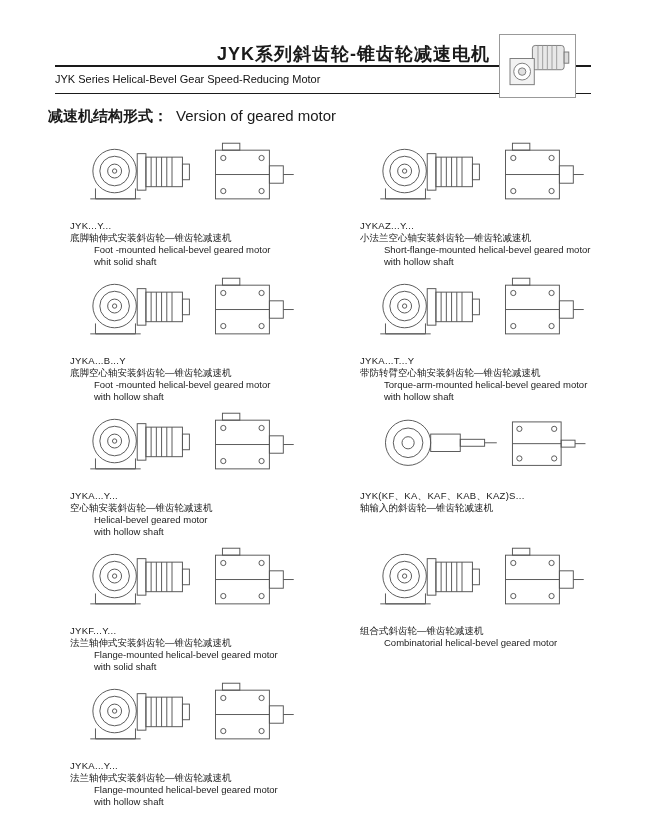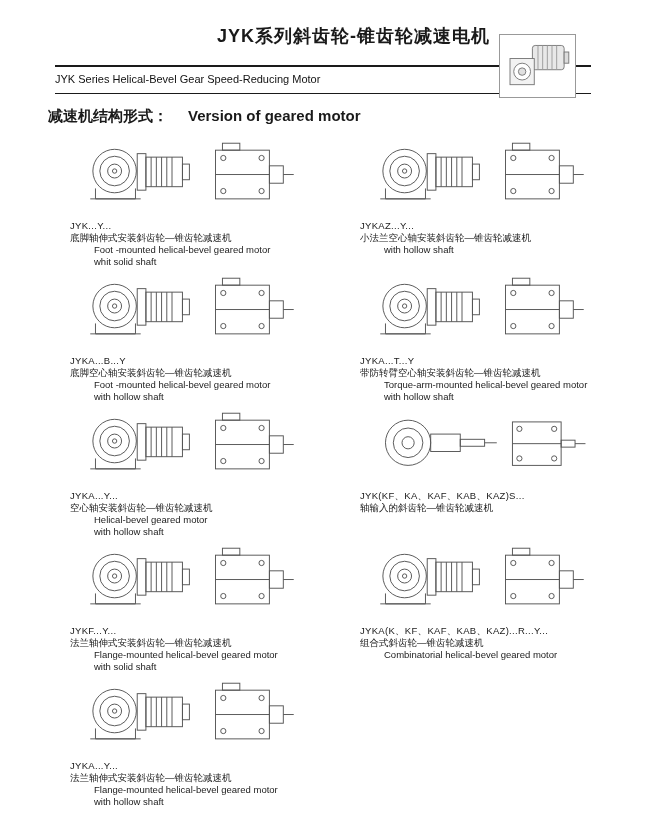--- a/index.html
+++ b/index.html
@@ -6,42 +6,42 @@
   html,body { width:646px; height:826px; }
   body {
     position:relative;
     background:#ffffff;
     font-family:"Liberation Sans", sans-serif;
     color:#1a1a1a;
     overflow:hidden;
   }
   
   .page-title {
-    position:absolute; top:24px; right:156px;
+    position:absolute; top:42px; right:156px;
     font-size:18px; font-weight:bold; letter-spacing:1px; white-space:nowrap;
   }
   .rule { position:absolute; left:55px; width:536px; background:#1a1a1a; }
   .rule-1 { top:65px; height:2px; }
   .rule-2 { top:93px; height:1px; }
   .page-subtitle {
     position:absolute; top:73px; left:55px; width:536px;
     text-align:left; font-size:11px; color:#111;
   }
   .header-photo {
     position:absolute; left:499px; top:34px; width:77px; height:64px;
     background:#fff; border:1px solid #999;
     display:flex; align-items:center; justify-content:center; z-index:2;
   }
   .header-photo svg { width:70px; height:56px; }
   
   .section-heading {
     position:absolute; top:107px; left:48px; font-size:15px; white-space:nowrap;
   }
   .section-heading .cn { font-weight:bold;margin-top:24px; }
-  .section-heading .en { font-weight:bold; margin-left:20px; }
+  .section-heading .en { font-weight:normal; margin-left:8px; }
   
   .grid {
     position:absolute; top:136px; left:54px;
     display:flex; gap:14px;justify-content:space-between;
   }
   .col { width:276px; display:flex; flex-direction:column; }
   .entry { height:135px; display:flex; flex-direction:column; }
   .draw-wrap { height:84px; display:flex; align-items:center; justify-content:center; }
   svg.draw { width:250px; height:80px; }
   .caption { padding-left:16px; font-size:9.5px; line-height:12px; color:#1a1a1a; }
@@ -208,20 +208,21 @@
 
     <div class="entry">
       <div class="draw-wrap">
         <svg class="draw" viewBox="0 0 250 92">
             <use href="#sym-gm"></use>
           </svg>
       </div>
       <div class="caption">
         <div class="code">JYKAZ...Y...</div>
         <div class="cn">小法兰空心轴安装斜齿轮—锥齿轮减速机</div>
+        <div class="en">Short-flange-mounted helical-bevel geared motor</div>
         <div class="en">with hollow shaft</div>
       </div>
     </div>
 
     <div class="entry">
       <div class="draw-wrap">
         <svg class="draw" viewBox="0 0 250 92">
             <use href="#sym-gm"></use>
           </svg>
       </div>
@@ -246,21 +247,20 @@
       </div>
     </div>
 
     <div class="entry">
       <div class="draw-wrap">
         <svg class="draw" viewBox="0 0 250 92">
             <use href="#sym-gm"></use>
           </svg>
       </div>
       <div class="caption">
-        <div class="code">JYKA(K、KF、KAF、KAB、KAZ)...R...Y...</div>
         <div class="cn">组合式斜齿轮—锥齿轮减速机</div>
         <div class="en">Combinatorial helical-bevel geared motor</div>
         <div class="en"></div>
       </div>
     </div>
 
   </div>
 
 </div>
 

